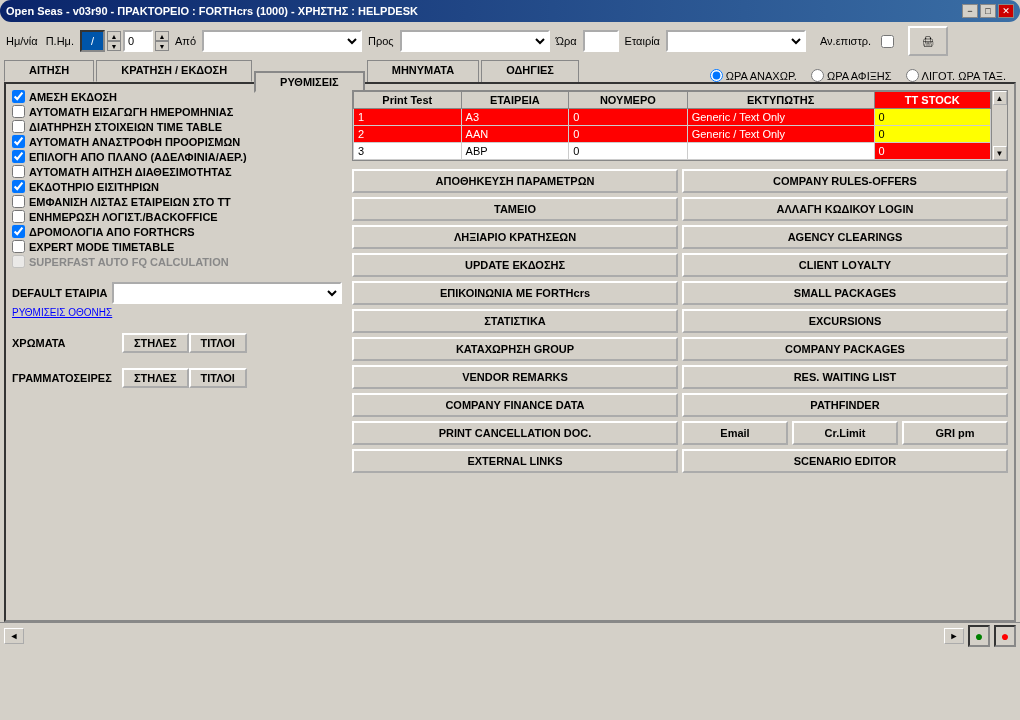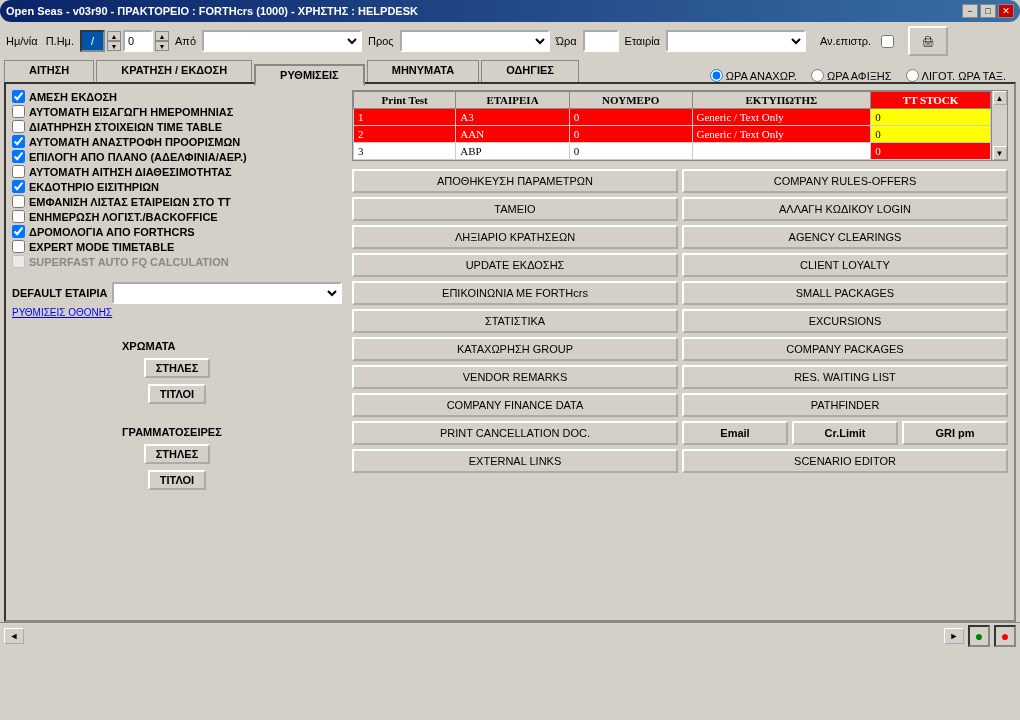--- a/index.html
+++ b/index.html
@@ -102,21 +102,21 @@
       font-size: 11px;
       font-weight: bold;
       cursor: pointer;
       min-width: 60px;
       text-align: center;
     }
     .tab.active {
       background: #d4d0c8;
       border-bottom: 1px solid #d4d0c8;
       position: relative;
-      top: 4px;
+      top: 11px;
     }
     .radio-group {
       display: flex;
       align-items: center;
       gap: 14px;
       margin-left: auto;
       padding-right: 10px;
     }
     .radio-item { display: flex; align-items: center; gap: 3px; font-size: 11px; }
     
@@ -156,23 +156,21 @@
       flex: 1;
       height: 22px;
       border: 2px inset #fff;
       background: white;
       font-size: 11px;
     }
     .ryth-link { color: blue; text-decoration: underline; font-size: 10px; cursor: pointer; margin-top: 2px; }
     .color-row {
       display: flex;
       align-items: center;
-      gap: 6px;
-      margin-top: 20px;
-      flex-direction: column;
+      margin-top: 13px;
     }
     .color-label { font-weight: bold; font-size: 11px; width: 110px; }
     .small-btn {
       padding: 2px 10px;
       border: 2px outset #fff;
       background: #d4d0c8;
       font-size: 11px;
       font-weight: bold;
       cursor: pointer;
     }
@@ -185,21 +183,20 @@
     }
     
     .table-section {
       border: 1px solid #888;
       background: white;
     }
     table.data-table {
       width: 100%;
       border-collapse: collapse;
       font-size: 11px;
-      font-family: Liberation Serif, serif;
     }
     table.data-table th {
       background: #d4d0c8;
       border: 1px solid #888;
       padding: 2px 4px;
       font-weight: bold;
       font-size: 11px;
     }
     table.data-table th.red-header {
       background: red;
@@ -219,21 +216,21 @@
     .buttons-grid {
       display: grid;
       grid-template-columns: 1fr 1fr;
       gap: 4px;
     }
     .action-btn {
       padding: 4px 8px;
       border: 2px outset #fff;
       background: #d4d0c8;
       font-size: 11px;
-      font-weight: normal;
+      font-weight: bold;
       cursor: pointer;
       text-align: center;
       white-space: nowrap;
     }
     .small-row { display: flex; gap: 4px; }
     .small-action-btn {
       flex: 1;
       padding: 4px 4px;
       border: 2px outset #fff;
       background: #d4d0c8;

